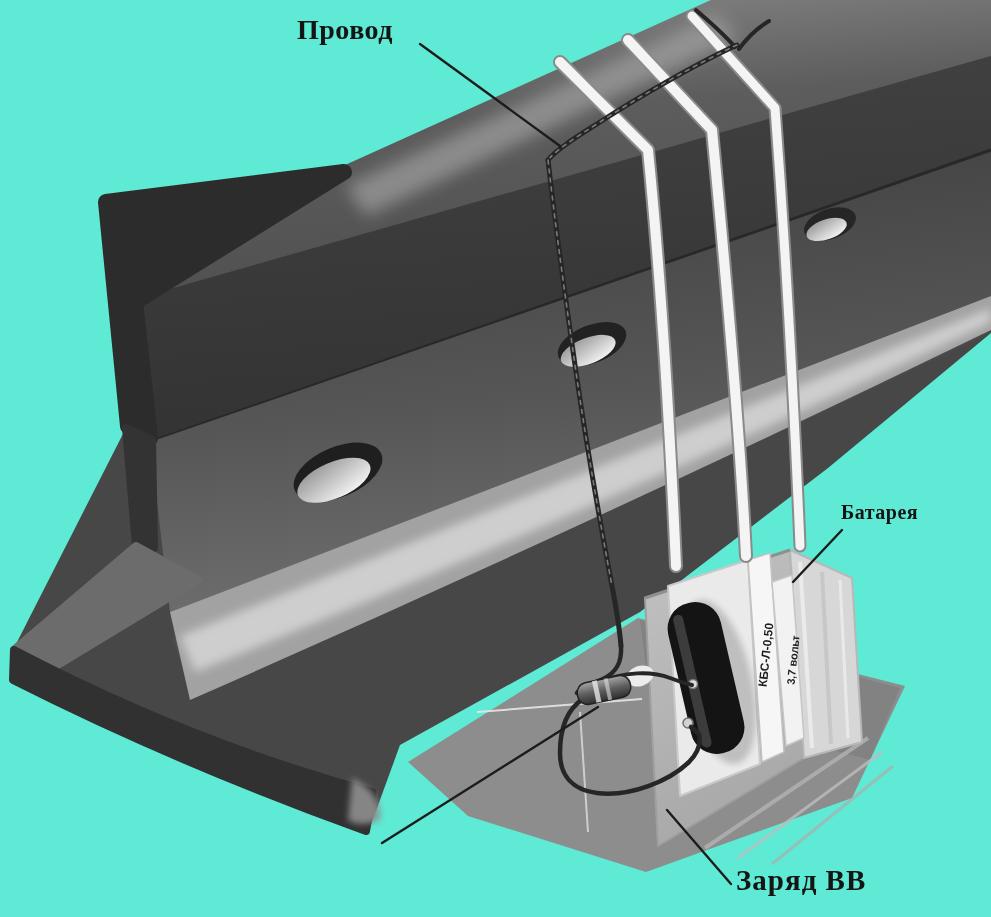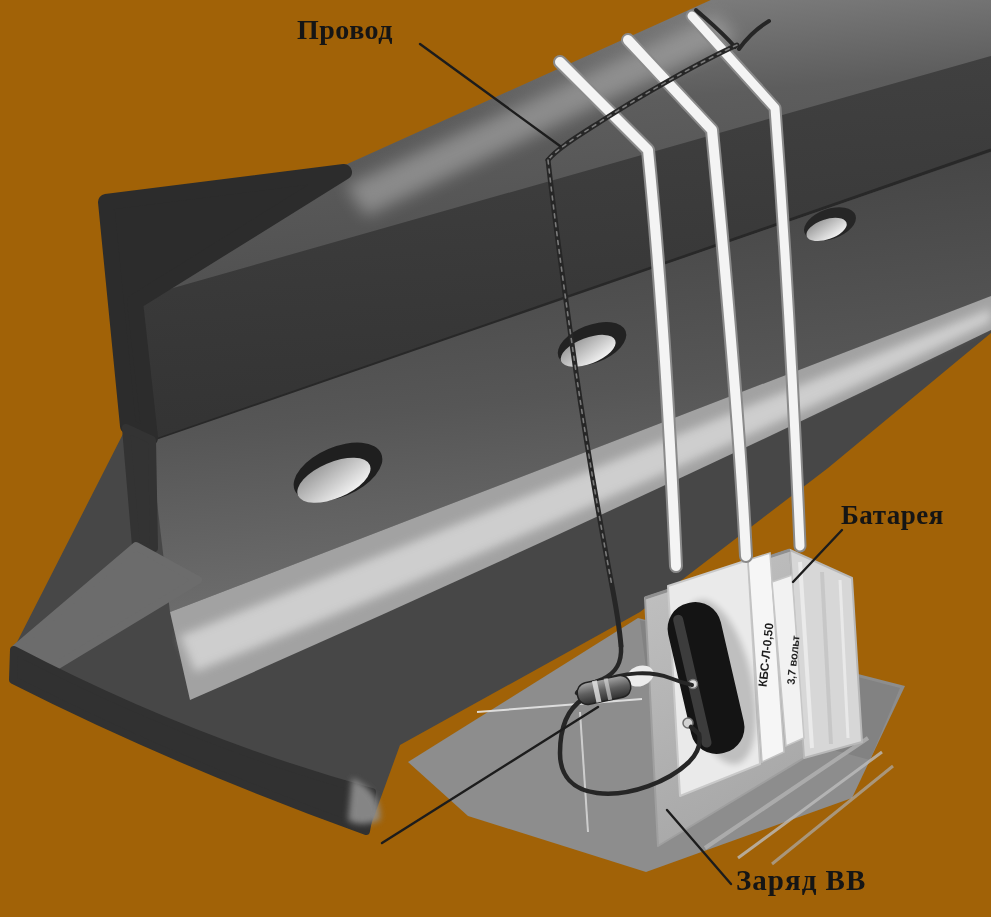--- a/index.html
+++ b/index.html
@@ -1,27 +1,27 @@
 <!DOCTYPE html>
 <html><head>
 <meta charset="utf-8">
 <style>
   html,body{margin:0;padding:0;background:#ffffff;}
   #stage{
     position:relative;width:991px;height:917px;overflow:hidden;
-    background:#a16207;
+    background:#5eead4;
     font-family:"Liberation Serif","DejaVu Serif",serif;
   }
   #art{position:absolute;left:0;top:0;width:991px;height:917px;}
   .fig-label{
     position:absolute;color:#151515;font-weight:bold;white-space:nowrap;
     letter-spacing:0.5px;line-height:1;
   }
   #lbl-wire{left:297px;top:16px;font-size:28px;}
-  #lbl-battery{left:841px;top:502px;font-size:27px;}
+  #lbl-battery{left:841px;top:502px;font-size:20px;}
   #lbl-detonator{left:206px;top:844px;font-size:30px;letter-spacing:1px;}
   #lbl-charge{left:736px;top:866px;font-size:29px;letter-spacing:1px;}
   .strip-text{
     position:absolute;color:#1d1d1d;font-weight:bold;white-space:nowrap;
     font-family:"Liberation Sans","DejaVu Sans",sans-serif;
   }
   #strip-model{left:766px;top:655px;font-size:12px;transform:translate(-50%,-50%) rotate(-84deg);}
   #strip-voltage{left:793px;top:660px;font-size:11px;transform:translate(-50%,-50%) rotate(-84deg);}
 </style>
 </head>

